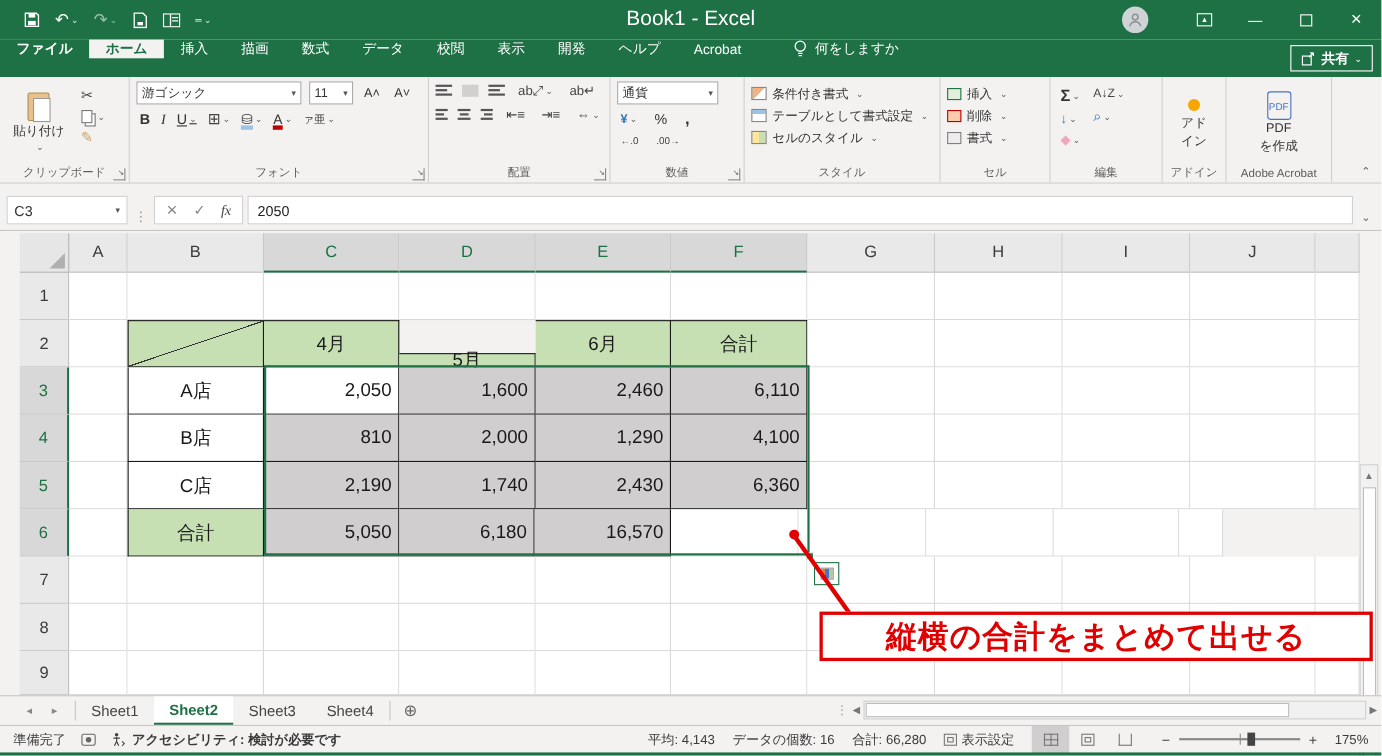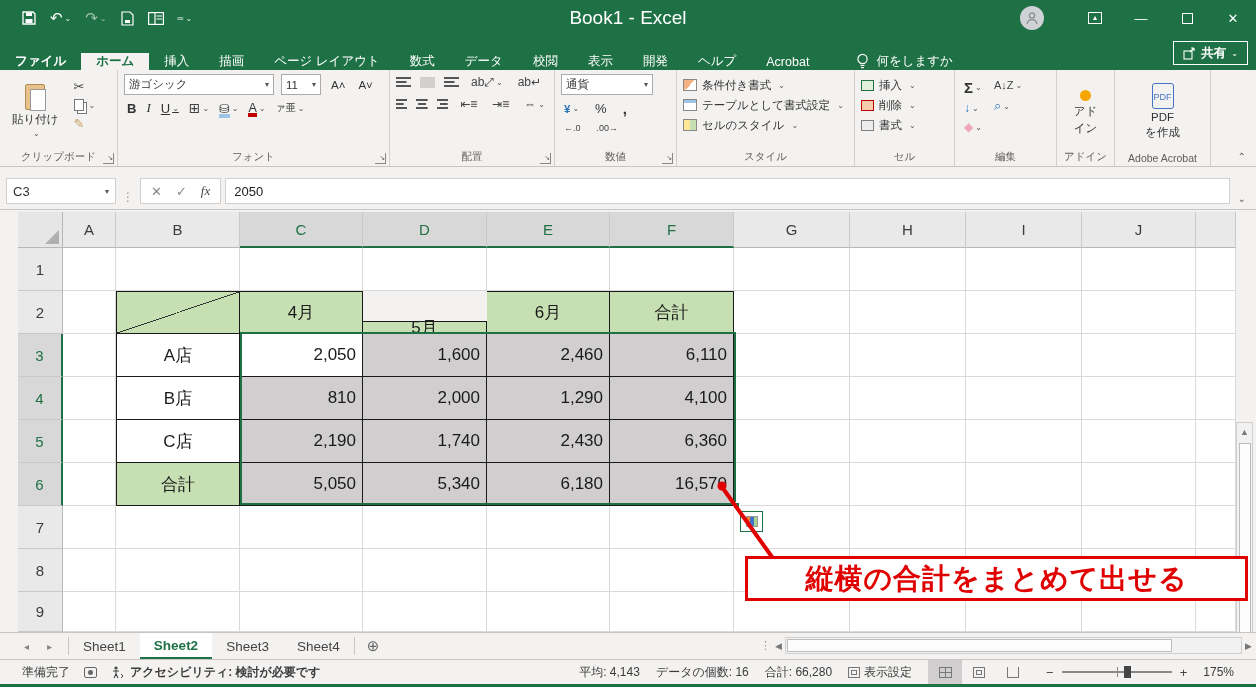--- a/index.html
+++ b/index.html
@@ -12,21 +12,21 @@
   .qat .dim { opacity:.55; }
   .mini-caret { font-size:8px; opacity:.9; }
   .title-text { position:absolute; left:0; right:0; text-align:center; font-size:19px; pointer-events:none; }
   .tb-right { position:absolute; right:0; top:0; height:36px; display:flex; align-items:center; }
   .avatar { width:24px; height:24px; border-radius:50%; background:#cfd3d6; margin-right:28px; display:flex; align-items:center; justify-content:center; }
   .winbtn { width:46px; height:36px; display:flex; align-items:center; justify-content:center; font-size:13px; cursor:pointer; }
   .sq { width:11px; height:11px; border:1px solid #fff; display:inline-block; }
   .ribopt { width:14px; height:12px; border:1px solid #fff; font-size:8px; line-height:10px; text-align:center; }
 
   
-  .tabrow { position:absolute; left:0; top:36px; width:1256px; height:34px; background:#1E7145; display:flex; align-items:flex-end; color:#fff; font-size:12.5px; }
+  .tabrow { position:absolute; left:0; top:36px; width:1256px; height:34px; background:#1E7145; display:flex; align-items:flex-start; color:#fff; font-size:12.5px; }
   .rtab { padding:0 15px; display:flex; align-items:center; cursor:pointer; }
   .rtab.file { background:#1E7145; font-weight:bold; }
   .rtab.active { background:#F3F2F1; color:#1E7145; font-weight:bold; }
   .tellme { display:flex; align-items:center; gap:7px; padding:0 14px; margin-left:18px; }
   .share-btn { position:absolute; right:8px; top:5px; height:24px; border:1px solid #fff; display:flex; align-items:center; gap:5px; padding:0 9px; font-size:12.5px; font-weight:bold; cursor:pointer; }
 
   
   .ribbon { position:absolute; left:0; top:70px; width:1256px; height:97px; background:#F3F2F1; border-bottom:1px solid #C8C6C4; display:flex; font-size:11.5px; color:#333; }
   .rgroup { position:relative; border-right:1px solid #D2D0CE; padding:4px 6px 18px 6px; display:flex; gap:6px; }
   .rgroup-label { position:absolute; bottom:2px; left:0; right:0; text-align:center; font-size:10.5px; color:#605E5C; }
@@ -126,21 +126,21 @@
   .tsdiv { width:1px; background:#C8C6C4; margin:4px 0; }
   .stab { display:flex; align-items:center; padding:0 14px; cursor:pointer; }
   .stab.active { background:#fff; color:#1E7145; font-weight:bold; border-bottom:2px solid #1E7145; }
   .addsheet { display:flex; align-items:center; padding:0 12px; color:#666; font-size:15px; cursor:pointer; }
   .hscroll-zone { position:absolute; right:0; top:632px; width:500px; height:27px; display:flex; align-items:center; gap:3px; padding:0 4px; }
   .hdots { color:#999; font-size:11px; letter-spacing:1px; }
   .htrack { position:relative; flex:1; height:17px; background:#F1F1F1; border:1px solid #D2D0CE; }
   .hthumb { position:absolute; left:1px; top:1px; height:13px; width:385px; background:#FDFDFD; border:1px solid #BDBDBD; cursor:grab; }
 
   
-  .statusbar { position:absolute; left:0; top:659px; width:1256px; height:25px; background:#F3F2F1; border-top:1px solid #C8C6C4; display:flex; align-items:center; font-size:12px; color:#3b3b3b; padding:0 22px; }
+  .statusbar { position:absolute; left:0; top:659px; width:1256px; height:25px; background:#F3F2F1; border-top:1px solid #C8C6C4; display:flex; align-items:center; font-size:12px; color:#3b3b3b; padding:0 12px; }
   .sb-left { display:flex; align-items:center; gap:14px; }
   .macro-ic { width:13px; height:11px; border:1px solid #666; border-radius:2px; position:relative; }
   .macro-ic:after { content:""; position:absolute; left:3px; top:2px; width:5px; height:5px; border-radius:50%; background:#666; }
   .sb-right { margin-left:auto; display:flex; align-items:center; gap:16px; }
   .viewbtns { display:flex; align-items:center; }
   .vbtn { width:34px; height:25px; display:flex; align-items:center; justify-content:center; cursor:pointer; color:#555; }
   .vbtn.sel { background:#D0CECE; }
   .vb-grid { width:13px; height:11px; background:
       linear-gradient(#777,#777) 0 0/100% 1px no-repeat,
       linear-gradient(#777,#777) 0 5px/100% 1px no-repeat,
@@ -217,21 +217,20 @@
     <span class="winbtn">✕</span>
   </div>
 </div>
 
 <div class="tabrow">
   <div id="rtabs" style="display:flex;">
       <div class="rtab file">ファイル</div>
       <div class="rtab active">ホーム</div>
       <div class="rtab ">挿入</div>
       <div class="rtab ">描画</div>
-      <div class="rtab ">ページ レイアウト</div>
       <div class="rtab ">数式</div>
       <div class="rtab ">データ</div>
       <div class="rtab ">校閲</div>
       <div class="rtab ">表示</div>
       <div class="rtab ">開発</div>
       <div class="rtab ">ヘルプ</div>
       <div class="rtab ">Acrobat</div>
     </div>
   <div class="tellme">
     <svg width="13" height="17" viewBox="0 0 13 17">
@@ -547,21 +546,20 @@
         <div class="cell" style="width: 116px;"></div>
         <div class="cell" style="width: 116px;"></div>
         <div class="cell" style="width: 114px;"></div>
         <div class="cell" style="width: 40px;"></div>
       </div>
       <div class="g-row" style="height: 43px;">
         <div class="rowhdr sel">6</div>
         <div class="cell" style="width: 53px;"></div>
         <div class="cell c-green bl" style="width: 124px;">合計</div>
         <div class="cell c-num c-sel" style="width: 123px;">5,050</div>
-        <div class="cell c-num c-sel" style="width: 124px;">5,340</div>
         <div class="cell c-num c-sel" style="width: 123px;">6,180</div>
         <div class="cell c-num c-sel" style="width: 124px;">16,570</div>
         <div class="cell" style="width: 116px;"></div>
         <div class="cell" style="width: 116px;"></div>
         <div class="cell" style="width: 116px;"></div>
         <div class="cell" style="width: 114px;"></div>
         <div class="cell" style="width: 40px;"></div>
       </div>
       <div class="g-row" style="height: 43px;">
         <div class="rowhdr">7</div>

